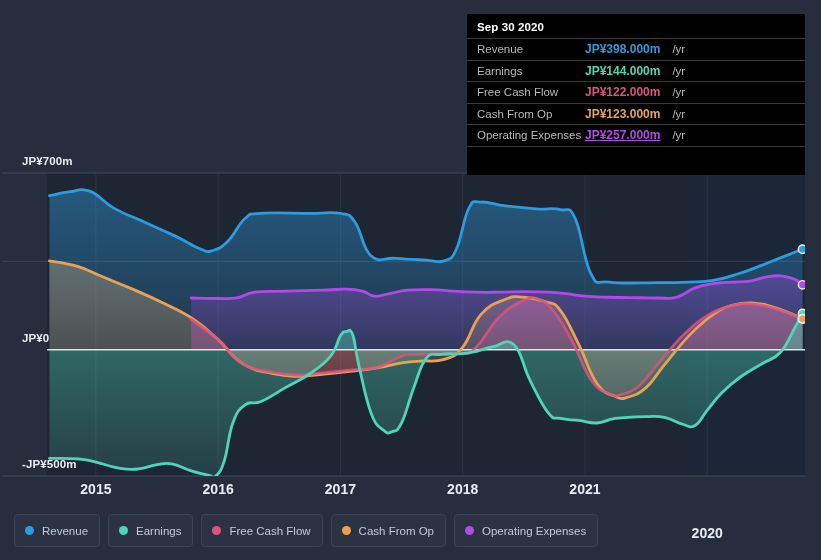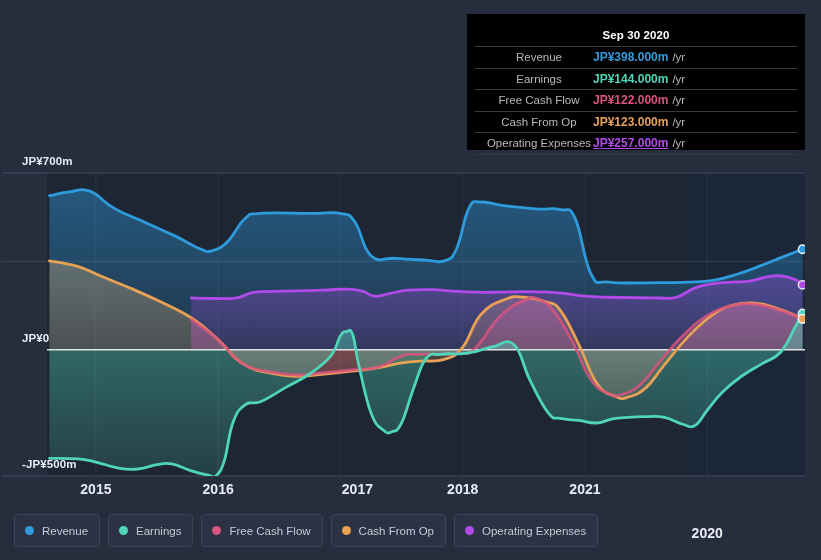--- a/index.html
+++ b/index.html
@@ -23,45 +23,44 @@
     white-space:nowrap;
     font-weight:bold;
   }
   .xlabel{
     position:absolute;color:#e9ecf2;font-size:14px;font-weight:700;
     transform:translateX(-50%);white-space:nowrap;
   }
 
   
   .tooltip{
-    position:absolute;left:467px;top:14px;width:338px;height:136px;
+    position:absolute;left:467px;top:14px;width:338px;height:161px;
     background:#000000;
     box-sizing:border-box;
-    padding:8px;
+    padding:0;
     z-index:40;
-    text-align:center;
   }
   .tt-title{
     color:#ffffff;font-size:11.5px;font-weight:700;
     padding:7px 10px 5px 10px;letter-spacing:.1px;
   }
   .tt-row{
     display:flex;align-items:center;
     border-top:1px solid #3a3a3a;
     padding:2px 10px 2px 10px;
     height:16.5px;
     box-sizing:content-box;
   }
   .tt-row.nosep{border-top:none;}
   .tt-label{
     color:#b9b9b9;font-size:11.5px;width:108px;flex:0 0 108px;
     white-space:nowrap;letter-spacing:0px;
   }
   .tt-val{font-size:12px;font-weight:700;white-space:nowrap;}
-  .tt-unit{color:#b9b9b9;font-size:11.5px;font-weight:400;margin-left:4px;}
+  .tt-unit{color:#b9b9b9;font-size:11.5px;font-weight:400;margin-left:12px;}
   .tt-sub{color:#b9b9b9;font-size:11.5px;}
   .tt-sub b{color:#ffffff;font-weight:700;}
   .tt-bottom{border-top:1px solid #3a3a3a;height:0;margin:0 0 0 0;}
 
   
   .legend{
     position:absolute;left:14px;top:514px;display:flex;gap:8px;align-items:center;
   }
   .lg-item{
     display:flex;align-items:center;gap:8px;
@@ -160,21 +159,21 @@
 
   <div id="ylabels">
       <div class="ylabel" style="left: 22px; top: 155px;">JP¥700m</div>
       <div class="ylabel" style="left: 22px; top: 331.75px;">JP¥0</div>
       <div class="ylabel" style="left: 22px; top: 458px;">-JP¥500m</div>
     </div>
 
   <div id="xlabels">
       <div class="xlabel" style="left: 95.9032px; top: 481px;">2015</div>
       <div class="xlabel" style="left: 218.161px; top: 481px;">2016</div>
-      <div class="xlabel" style="left: 340.419px; top: 481px; margin-left: 17px;">2017</div>
+      <div class="xlabel" style="left: 340.419px; top: 481px;">2017</div>
       <div class="xlabel" style="left: 462.677px; top: 481px;">2018</div>
       <div class="xlabel" style="left: 584.935px; top: 481px;">2021</div>
       <div class="xlabel" style="left: 707.194px; top: 481px; margin-top: 44px;">2020</div>
     </div>
 
   <div class="tooltip">
     <div class="tt-title">Sep 30 2020</div>
 
     <div class="tt-row">
       <span class="tt-label">Revenue</span>

